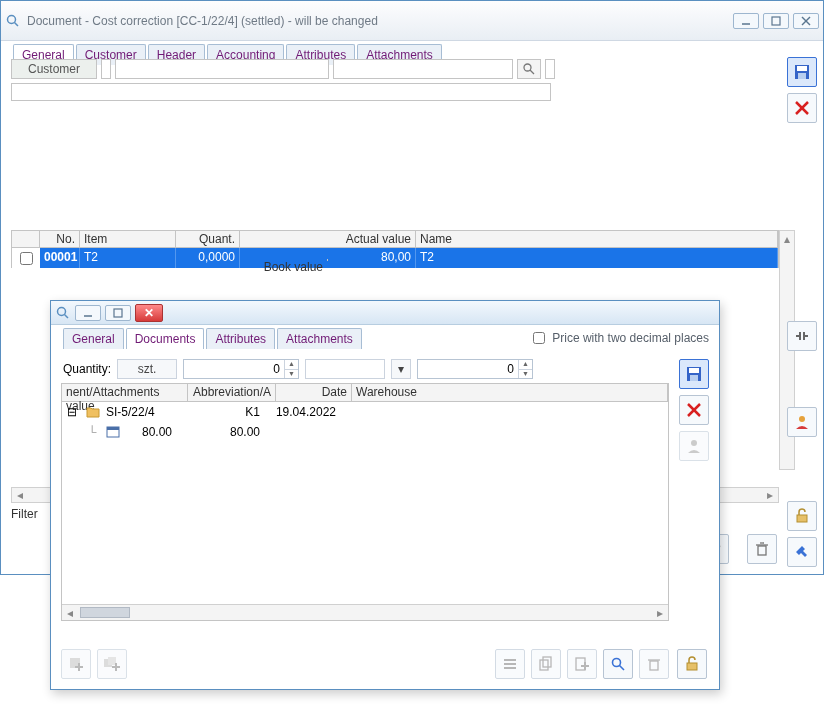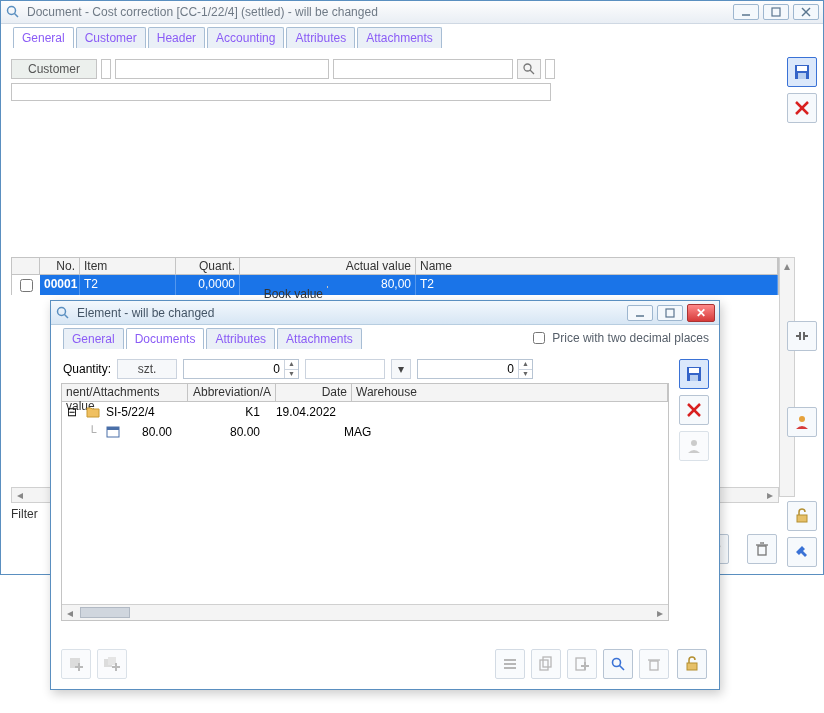--- a/index.html
+++ b/index.html
@@ -1,38 +1,38 @@
 <!DOCTYPE html>
 <html><head>
 <meta charset="utf-8">
 <style>
 * { box-sizing: border-box; font-family: "Segoe UI", Tahoma, sans-serif; font-size: 12px; }
 body { margin: 0; background: #fff; width: 824px; height: 713px; position: relative; overflow: hidden; }
 
 
 .outer-window { position: absolute; left: 0; top: 0; width: 824px; height: 575px; border: 1px solid #5a8fc0; background: #fff; }
-.outer-title { height: 23px; background: linear-gradient(#fdfdfe,#e9eef4); display:flex; align-items:center; padding:0 4px; border-bottom:1px solid #cfd8e3; }
+.outer-title { height: 40px; background: linear-gradient(#fdfdfe,#e9eef4); display:flex; align-items:center; padding:0 4px; border-bottom:1px solid #cfd8e3; }
 .outer-title .ic { width:16px; height:16px; }
 .outer-title .txt { margin-left:6px; color:#6f7a86; flex:1; }
 .win-btn { width:26px; height:16px; border:1px solid #9db6cf; border-radius:2px; margin-left:4px; background:#f4f8fc; display:flex; align-items:center; justify-content:center; color:#5a768f; cursor:pointer; }
 .tabstrip { height:24px; display:flex; align-items:flex-end; padding-left:12px; gap:2px; }
-.tab { padding:3px 8px; border:1px solid #a7bdd4; border-bottom:none; background:#eaf0f7; color:#8b5cf6; border-radius:2px 2px 0 0; cursor:pointer; }
+.tab { padding:3px 8px; border:1px solid #a7bdd4; border-bottom:none; background:#eaf0f7; color:#701a75; border-radius:2px 2px 0 0; cursor:pointer; }
 .tab.active { background:#fff; font-weight:400; }
 
 .outer-body { position:absolute; left:10px; top:58px; right:44px; bottom:4px; }
 .cust-row { display:flex; align-items:center; gap:4px; }
 .cust-lbl { width:86px; height:20px; border:1px solid #c4c4c4; background:#ecf0ed; display:flex; align-items:center; justify-content:center; color:#555; }
 .tiny { width:10px; height:20px; border:1px solid #c4c4c4; background:#fff; }
 .ip { height:20px; border:1px solid #c4c4c4; background:#fff; padding:0 4px; }
 .ip1 { width:214px; } .ip2 { width:180px; }
 .searchbtn { width:24px; height:20px; border:1px solid #c4c4c4; background:#f4f4f4; display:flex; align-items:center; justify-content:center; }
 .bigline { margin-top:4px; height:18px; width:540px; border:1px solid #c4c4c4; background:#fff; }
 
 
-.grid-wrap { position:absolute; left:0; right:0; top:198px; }
+.grid-wrap { position:absolute; left:0; right:0; top:171px; }
 .ghead { display:flex; height:18px; background:#f4f4f4; border:1px solid #c4c4c4; }
 .ghead > div { border-right:1px solid #c4c4c4; padding:1px 4px; color:#333; }
 .gc-chk{width:28px;} .gc-no{width:40px;text-align:right;} .gc-item{width:96px;} .gc-qt{width:64px;text-align:right;} .gc-bv{width:88px;text-align:right;margin-top:28px;} .gc-av{width:88px;text-align:right;} .gc-name{flex:1;}
 .grow { display:flex; height:20px; background:#1a74e8; color:#fff; border-left:1px solid #c4c4c4; border-right:1px solid #c4c4c4; }
 .grow > div { padding:2px 4px; border-right:1px solid rgba(255,255,255,0.25); }
 .grow .gc-chk { background:#fff; display:flex;align-items:center;justify-content:center; }
 .grow .gc-no { color:#ffffff; background:#1a74e8; text-align:right; font-weight:bold;}
 .vscroll { position:absolute; right:-16px; top:0; width:16px; height:240px; background:#f4f4f4; border:1px solid #d0d0d0; }
 .vscroll .ar { height:16px; display:flex;align-items:center;justify-content:center; color:#888; }
 .hscroll { position:absolute; left:0; right:0; top:428px; height:16px; background:#f4f4f4; border:1px solid #d0d0d0; display:flex; }
@@ -235,21 +235,20 @@
 </div>
 
 <div class="inner-window">
   <div class="inner-title">
     <span class="ic">
       <svg width="16" height="16" viewBox="0 0 16 16">
           <circle cx="6.5" cy="6.5" r="4" fill="none" stroke="#5a8fc0" stroke-width="1.5"></circle>
           <line x1="9.5" y1="9.5" x2="13" y2="13" stroke="#5a8fc0" stroke-width="1.5"></line>
         </svg>
     </span>
-    <span class="txt">Element - will be changed</span>
     <div class="win-btn">
         <svg width="10" height="10">
           <line x1="1" y1="8" x2="9" y2="8" stroke="#5a768f" stroke-width="1.5"></line>
         </svg>
       </div>
     <div class="win-btn">
         <svg width="10" height="10">
           <rect x="1" y="1" width="8" height="8" fill="none" stroke="#5a768f" stroke-width="1.2"></rect>
         </svg>
       </div>
@@ -315,21 +314,20 @@
       <div class="tree-ic" style="color:#999">└</div>
       <div class="tree-ic">
         <svg width="14" height="12" viewBox="0 0 14 12">
             <rect x="1" y="1" width="12" height="10" fill="#fff" stroke="#4a6fa8"></rect>
             <rect x="1" y="1" width="12" height="3" fill="#4a6fa8"></rect>
           </svg>
       </div>
       <div style="width:54px;text-align:right">80.00</div>
       <div class="ic2">80.00</div>
       <div class="ic3"></div>
-      <div class="ic4">MAG</div>
     </div>
     <div class="ihscroll">
       <div class="ar">◂</div>
       <div class="thumb"></div>
       <div style="flex:1"></div>
       <div class="ar">▸</div>
     </div>
   </div>
 
   <div class="in-rt">

